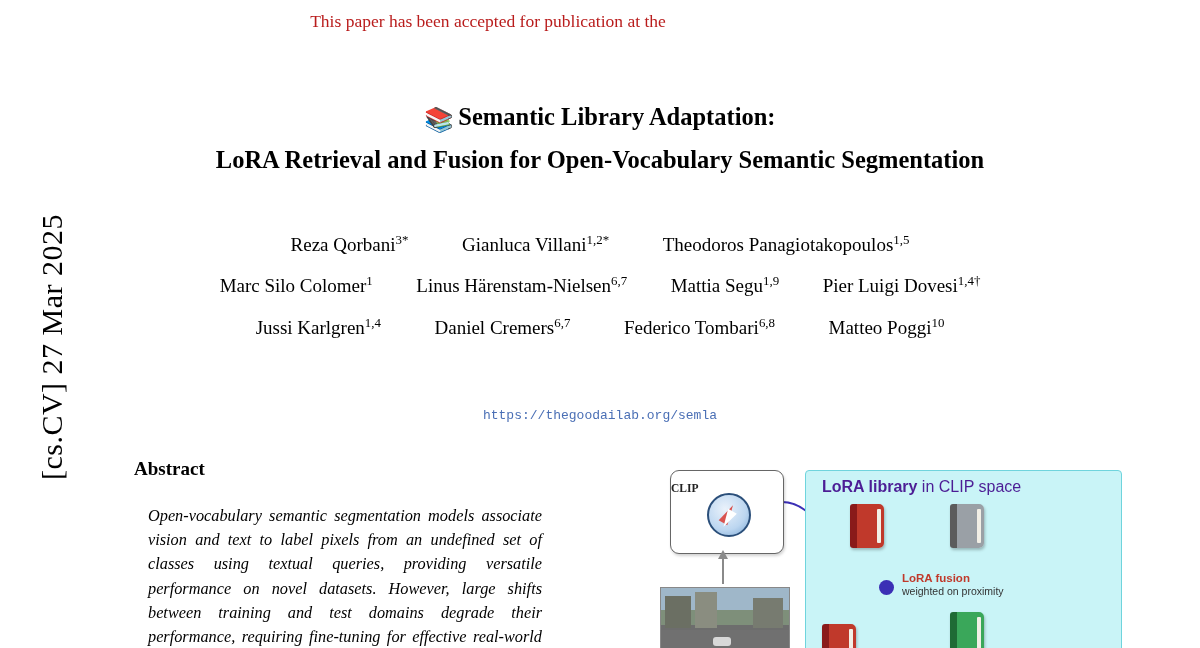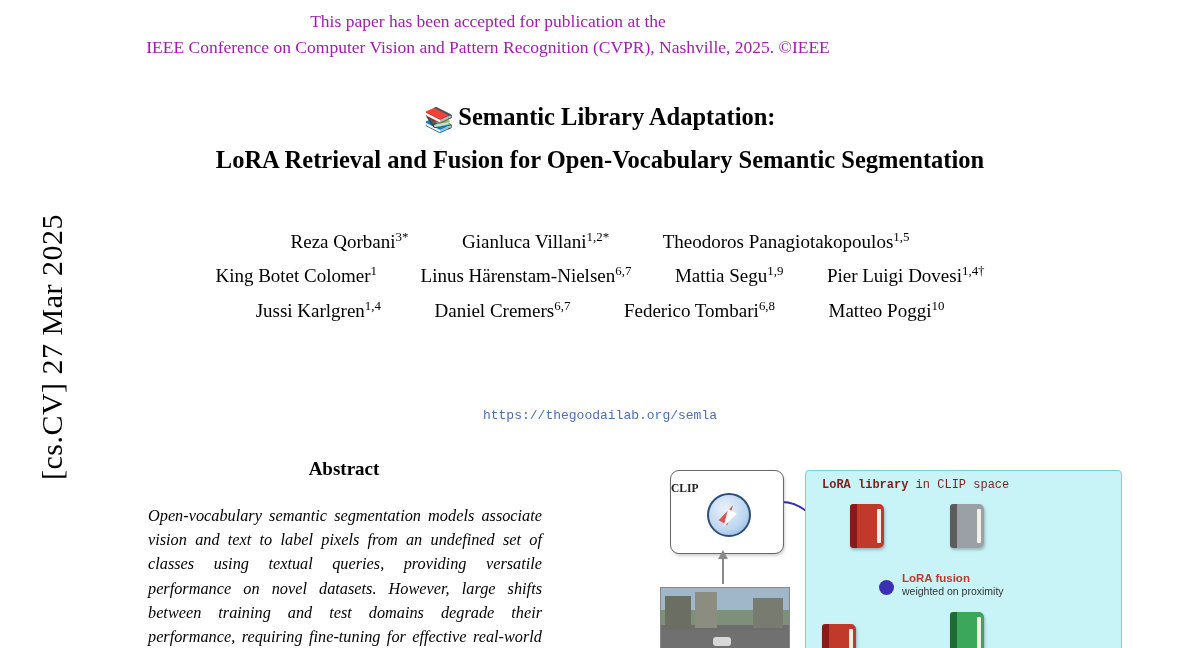--- a/index.html
+++ b/index.html
@@ -32,21 +32,21 @@
     white-space: nowrap;
   }
 
   
   .accept-note {
     position: absolute;
     top: 8px;
     left: 0;
     width: 976px;
     text-align: center;
-    color: #a21caf;
+    color: #b91c1c;
     font-size: 17.5px;
     line-height: 26px;
   }
 
   
   .title-block {
     position: absolute;
     top: 100px;
     left: 0;
     width: 1200px;
@@ -71,21 +71,21 @@
   }
 
   
   .authors {
     position: absolute;
     top: 222px;
     left: 0;
     width: 1200px;
     text-align: center;
     font-size: 19px;
-    line-height: 29px;
+    line-height: 36px;
   }
   .authors .row {
     white-space: nowrap;
   }
   .authors .a {
     display: inline-block;
   }
   .gap-a { display:inline-block; width: 34px; }
   .gap-b { display:inline-block; width: 44px; }
   sup { font-size: 0.68em; vertical-align: super; }
@@ -111,23 +111,23 @@
     text-align: center;
     font-family: "Liberation Mono", monospace;
     font-size: 13px;
     color: #4a6fb5;
   }
 
   
   .abstract-head {
     position: absolute;
     top: 458px;
-    left: 148px;
+    left: 134px;
     width: 392px;
-    text-align: center;
+    text-align: left;
     font-size: 19px;
     font-weight: bold;
   }
   .abstract-body {
     position: absolute;
     top: 504px;
     left: 148px;
     width: 394px;
     font-size: 16.3px;
     font-style: italic;
@@ -204,23 +204,23 @@
     width: 315px;
     height: 182px;
     background: #c9f4f7;
     border: 1.5px solid #6fd4dd;
     border-radius: 4px;
   }
   .library-label {
     position: absolute;
     left: 172px;
     top: 16px;
-    font-family: Liberation Mono, monospace;
-    font-size: 12px;
-    color: #7f1d1d;
+    font-family: Liberation Sans, sans-serif;
+    font-size: 16px;
+    color: #4c1d95;
   }
   .library-label b { font-weight: bold; }
 
   .book {
     position: absolute;
     width: 34px;
     height: 44px;
     border-radius: 3px 5px 5px 3px;
     box-shadow: 1px 2px 3px rgba(0,0,0,.25);
   }
@@ -288,40 +288,39 @@
 
   svg.connectors { position:absolute; left:0; top:0; width:470px; height:190px; overflow: visible; }
 </style>
 </head>
 <body>
 
 <div class="arxiv-stamp">[cs.CV]  27 Mar 2025</div>
 
 <div class="accept-note">
   <div>This paper has been accepted for publication at the</div>
-  <div>IEEE Conference on Computer Vision and Pattern Recognition (CVPR), Nashville, 2025. ©IEEE</div>
 </div>
 
 <div class="title-block">
   <div class="title-line1">
     <span class="book-emoji">📚</span><span>Semantic Library Adaptation:</span>
   </div>
   <div class="title-line2">LoRA Retrieval and Fusion for Open-Vocabulary Semantic Segmentation</div>
 </div>
 
 <div class="authors">
   <div class="row">
     <span class="a"><span>Reza Qorbani</span><sup>3*</sup></span>
     <span class="gap-b"></span>
     <span class="a"><span>Gianluca Villani</span><sup>1,2*</sup></span>
     <span class="gap-b"></span>
     <span class="a"><span>Theodoros Panagiotakopoulos</span><sup>1,5</sup></span>
   </div>
   <div class="row">
-    <span class="a"><span>King Botet Colomer</span><sup>1</sup></span>
+    <span class="a"><span>Marc Silo Colomer</span><sup>1</sup></span>
     <span class="gap-a"></span>
     <span class="a"><span>Linus Härenstam-Nielsen</span><sup>6,7</sup></span>
     <span class="gap-a"></span>
     <span class="a"><span>Mattia Segu</span><sup>1,9</sup></span>
     <span class="gap-a"></span>
     <span class="a"><span>Pier Luigi Dovesi</span><sup>1,4†</sup></span>
   </div>
   <div class="row">
     <span class="a"><span>Jussi Karlgren</span><sup>1,4</sup></span>
     <span class="gap-b"></span>

